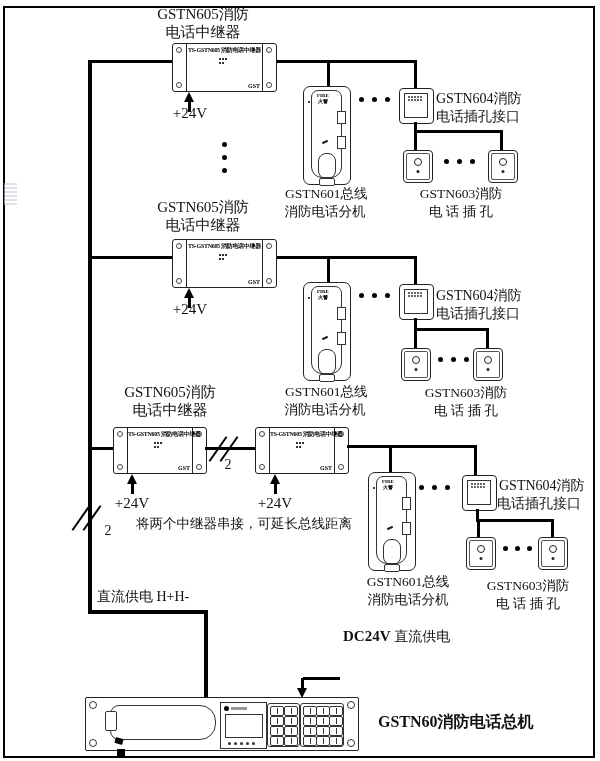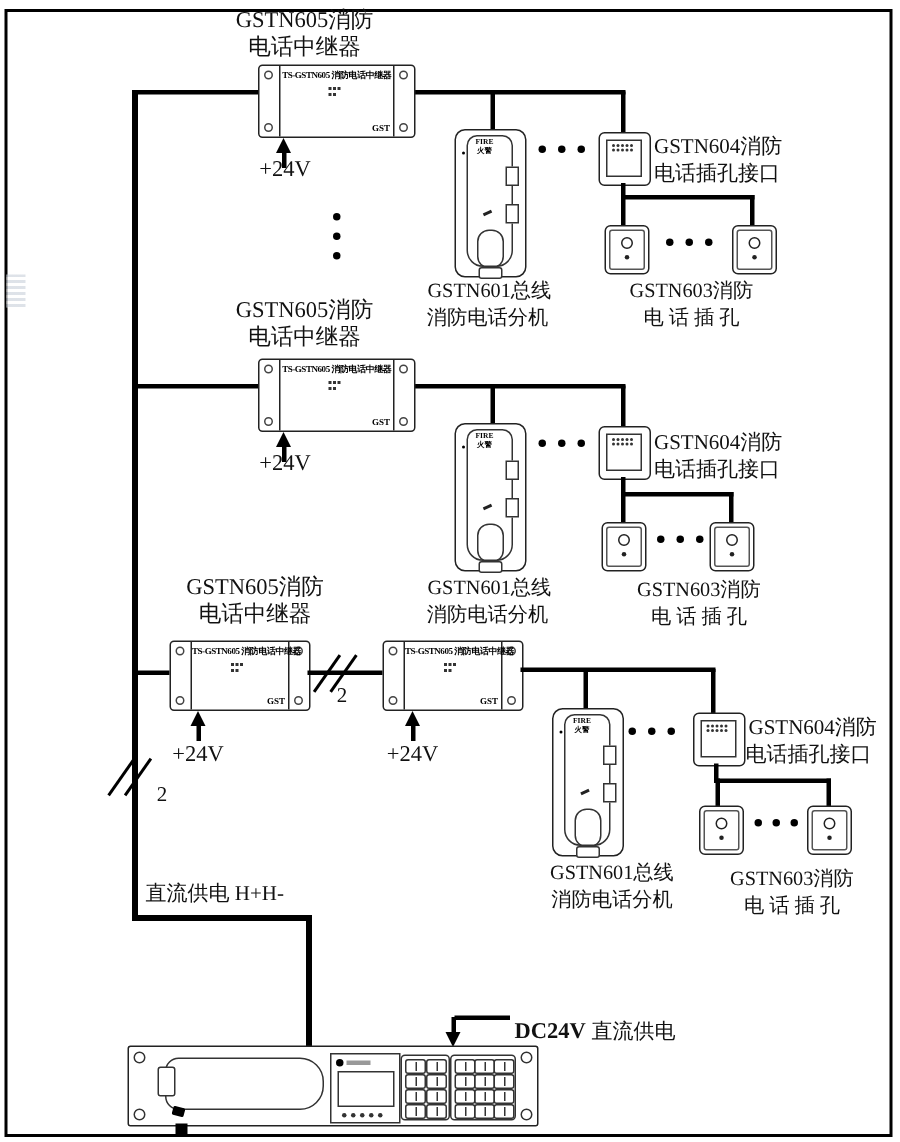--- a/index.html
+++ b/index.html
@@ -272,20 +272,21 @@
   <div class="shaft" style="left:131px;top:482px;height:12px"></div>
   <div class="lbl fs15" style="left:108px;top:495px;width:48px">+24V</div>
   <div class="tri-up" style="left:270px;top:474px"></div>
   <div class="shaft" style="left:274px;top:482px;height:12px"></div>
   <div class="lbl fs15" style="left:251px;top:495px;width:48px">+24V</div>
 
   <div class="slash" style="left:80px;top:503px"></div>
   <div class="slash" style="left:91px;top:503px"></div>
   <div class="lbl fs14" style="left:100px;top:522px;width:16px">2</div>
 
+  <div class="lbl tl" style="left:136px;top:515px">将两个中继器串接，可延长总线距离</div>
 
   <div class="phone" style="left:368px;top:472px">
     <div class="ph-inner"></div>
     <div class="ph-u"></div>
     <div class="ph-foot"></div>
     <div class="ph-fire">
       <div>FIRE</div>
       <div>火警</div>
     </div>
     <div class="ph-dot"></div>
@@ -326,21 +327,21 @@
   <div class="lbl" style="left:362px;top:573px;width:92px">GSTN601总线</div>
   <div class="lbl" style="left:358px;top:591px;width:100px">消防电话分机</div>
   <div class="lbl" style="left:482px;top:577px;width:92px">GSTN603消防</div>
   <div class="lbl" style="left:482px;top:595px;width:92px">电 话 插 孔</div>
 
   <div class="lbl fs14 tl" style="left:97px;top:588px">直流供电 H+H-</div>
 
   <div class="wire" style="left:303px;top:677px;width:37px;height:3px"></div>
   <div class="shaft" style="left:301px;top:678px;height:12px"></div>
   <div class="tri-down" style="left:297px;top:688px"></div>
-  <div class="lbl fs15 tl" style="left:343px;top:680px"><span class="b">DC24V</span>&nbsp;<span class="fs14">直流供电</span></div>
+  <div class="lbl fs15 tl" style="left:343px;top:628px"><span class="b">DC24V</span>&nbsp;<span class="fs14">直流供电</span></div>
 
   <div class="panel">
     <div class="pscrew" style="left:3px;top:3px"></div>
     <div class="pscrew" style="left:3px;bottom:3px"></div>
     <div class="pscrew" style="right:3px;top:3px"></div>
     <div class="pscrew" style="right:3px;bottom:3px"></div>
     <div class="handset"></div>
     <div class="hnotch"></div>
     <div class="hsmark"></div>
     <div class="hstub"></div>
@@ -413,13 +414,14 @@
         </div>
       <div class="key" style="left:15px;top:32px">
           <i></i>
         </div>
       <div class="key" style="left:28px;top:32px">
           <i></i>
         </div>
     </div>
   </div>
 
+  <div class="lbl tl b" style="left:378px;top:713px;font-size:16px">GSTN60消防电话总机</div>
 </div>
 
 </body></html>

